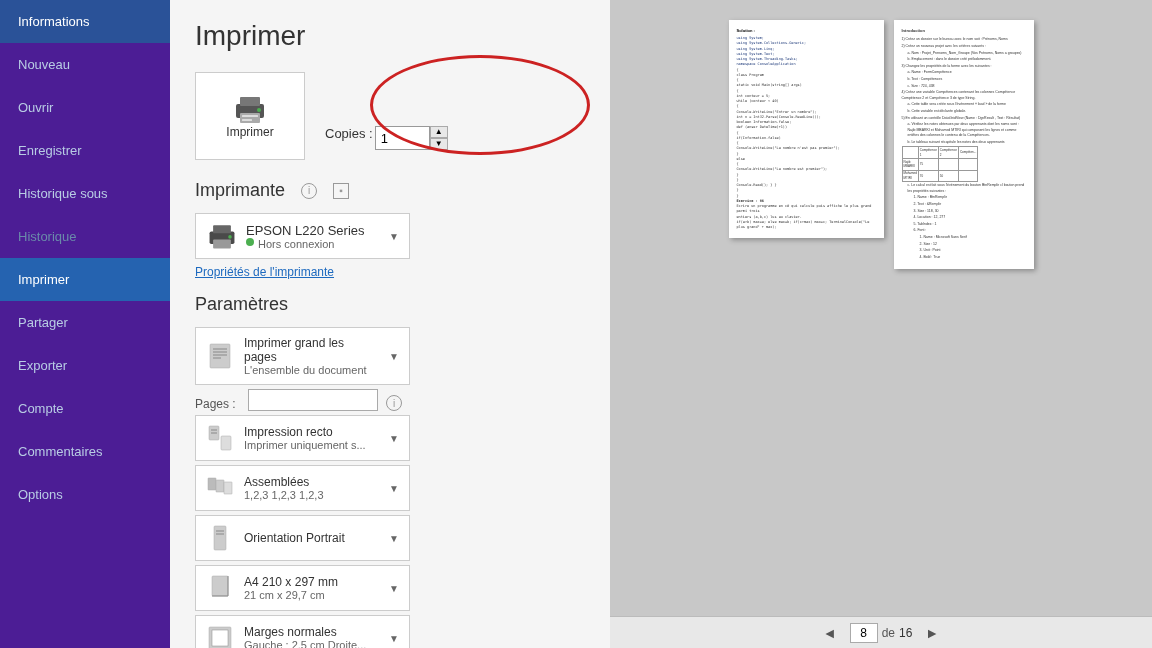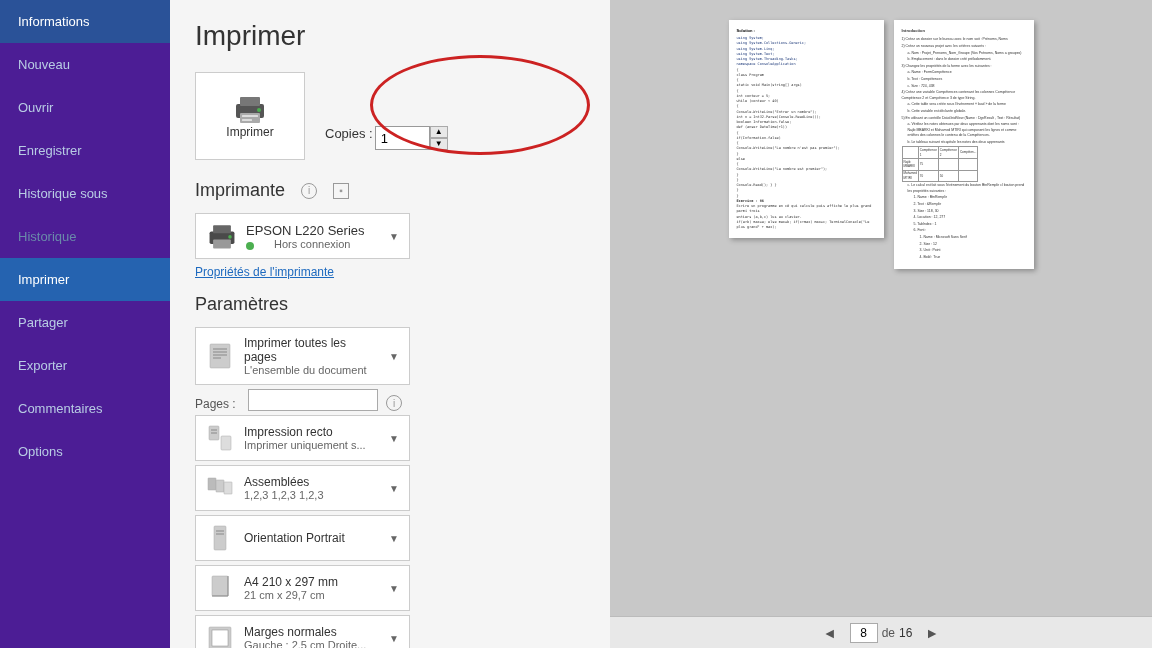--- a/index.html
+++ b/index.html
@@ -143,21 +143,21 @@
       background: #fff;
       border: 1px solid #ccc;
       padding: 8px 10px;
       width: 215px;
       position: relative;
       cursor: pointer;
       margin-bottom: 6px;
     }
     .printer-selector-text { flex: 1; }
     .printer-name { font-size: 13px; color: #333; }
-    .printer-status { font-size: 11px; color: #666; display: flex; align-items: flex-end; gap: 20px; }
+    .printer-status { font-size: 11px; color: #666; display: flex; align-items: flex-start; gap: 4px; }
     .status-dot { width: 8px; height: 8px; border-radius: 50%; background: #4CAF50; }
     .dropdown-arrow {
       font-size: 10px;
       color: #666;
     }
 
     .printer-props-link {
       color: #1e6abf;
       font-size: 12px;
       cursor: pointer;
@@ -300,20 +300,21 @@
 <div class="sidebar">
   <div class="sidebar-item active">Informations</div>
   <div class="sidebar-item">Nouveau</div>
   <div class="sidebar-item">Ouvrir</div>
   <div class="sidebar-item">Enregistrer</div>
   <div class="sidebar-item">Historique sous</div>
   <div class="sidebar-item disabled">Historique</div>
   <div class="sidebar-item current-section">Imprimer</div>
   <div class="sidebar-item">Partager</div>
   <div class="sidebar-item">Exporter</div>
+  <div class="sidebar-item">Compte</div>
   <div class="sidebar-item">Commentaires</div>
   <div class="sidebar-item">Options</div>
 </div>
 
 <div class="content-split">
 
   <div class="left-panel" style="position:relative;">
 
     <h1 class="page-title">Imprimer</h1>
 
@@ -377,21 +378,21 @@
 
       <div class="param-item">
         <svg class="param-icon" viewBox="0 0 28 28">
           <rect x="4" y="2" width="20" height="24" rx="1" fill="#ccc" stroke="#aaa" stroke-width="0.5"></rect>
           <line x1="7" y1="7" x2="21" y2="7" stroke="#888" stroke-width="1"></line>
           <line x1="7" y1="10" x2="21" y2="10" stroke="#888" stroke-width="1"></line>
           <line x1="7" y1="13" x2="21" y2="13" stroke="#888" stroke-width="1"></line>
           <line x1="7" y1="16" x2="15" y2="16" stroke="#888" stroke-width="1"></line>
         </svg>
         <div class="param-text">
-          <div class="param-main">Imprimer toutes les pages</div>
+          <div class="param-main">Imprimer grand les pages</div>
           <div class="param-sub">L'ensemble du document</div>
         </div>
         <span class="param-arrow">▼</span>
       </div>
 
       <div class="pages-row">
         <span class="pages-label">Pages :</span>
         <input class="pages-input" type="text" style="">
         <span class="info-icon">i</span>
       </div>

